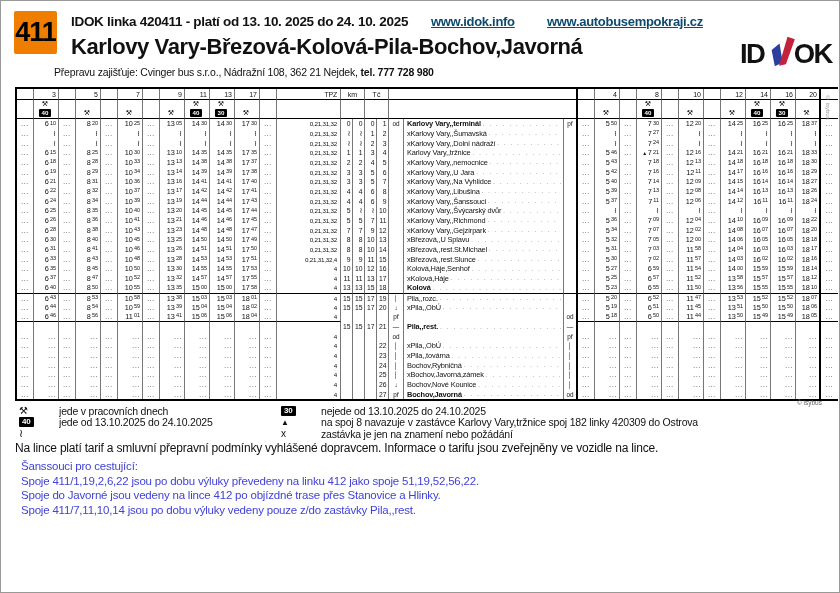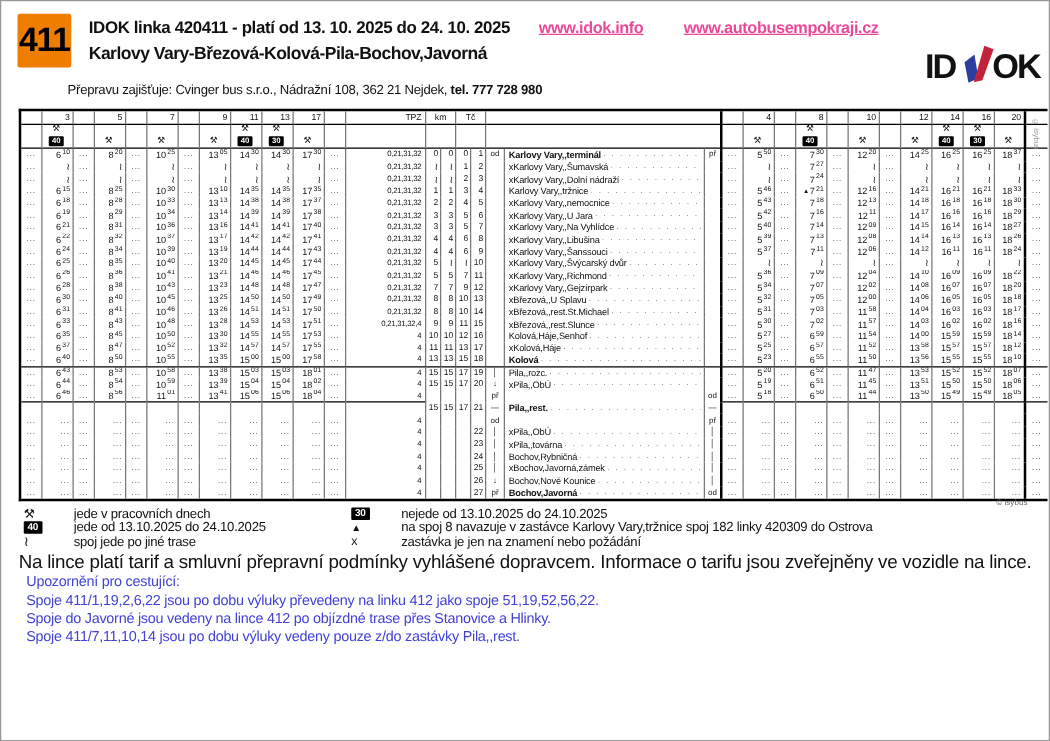--- a/index.html
+++ b/index.html
@@ -3,23 +3,23 @@
 <meta charset="utf-8">
 <style>
   html,body{margin:0;padding:0;background:#e8e8e8;}
   .page{position:relative;width:840px;height:593px;background:#fff;border:1px solid #999;
         box-sizing:border-box;font-family:"Liberation Sans",sans-serif;color:#111;overflow:hidden;}
   
   .badge411{position:absolute;left:13px;top:10px;width:43px;height:43px;background:#ef7d00;
             color:#000000;font-weight:bold;font-size:27px;text-align:center;line-height:43px;
             border-radius:2px;letter-spacing:-1px;}
   .titleline{position:absolute;left:70px;top:13px;font-size:13.5px;font-weight:bold;letter-spacing:-0.3px;}
-  .weblink{position:absolute;top:13px;font-size:13px;font-weight:bold;color:#ec4899;text-decoration:underline;letter-spacing:-0.3px;}
+  .weblink{position:absolute;top:13px;font-size:13px;font-weight:bold;color:#0c4a6e;text-decoration:underline;letter-spacing:-0.3px;}
   .link1{left:430px;} .link2{left:546px;}
-  .routetitle{position:absolute;left:70px;top:33px;font-size:14px;font-weight:bold;letter-spacing:-0.4px;}
+  .routetitle{position:absolute;left:70px;top:33px;font-size:22px;font-weight:bold;letter-spacing:-0.4px;}
   .operator{position:absolute;left:13px;top:65px;font-size:10.5px;letter-spacing:-0.2px;padding-left:40px;}
   .vyluka{position:absolute;left:588px;top:59px;background:#ef7d00;color:#fff;font-size:11px;
           font-weight:bold;padding:2px 8px;letter-spacing:-0.2px;}
   .logo{position:absolute;left:740px;top:22px;width:94px;height:58px;}
   
   .tt{position:absolute;left:14px;top:86px;width:823px;box-sizing:border-box;
       border-left:2px solid #000;border-top:2px solid #000;border-bottom:2px solid #000;background:#fff;}
   .hrow,.hsym,.row{display:flex;align-items:stretch;}
   .hrow{height:11px;} .hsym{height:19px;} .row{height:9.66px;}
   .c{box-sizing:border-box;flex:0 0 auto;display:flex;align-items:center;justify-content:center;
@@ -50,21 +50,21 @@
   .vcredit{position:absolute;left:824px;top:94px;writing-mode:vertical-rl;font-size:6px;color:#999;}
   .bcredit{position:absolute;left:735px;top:398px;width:86px;text-align:right;font-size:6.5px;color:#666;}
   
   .legend{position:absolute;left:14px;top:404px;width:812px;display:flex;font-size:10.5px;letter-spacing:-0.2px;}
   .lcol1{width:262px;} .lcol2{flex:1;}
   .lrow{display:flex;height:11.5px;align-items:center;}
   .licon{width:40px;display:flex;justify-content:flex-start;padding-left:4px;align-items:center;}
   .ltext{flex:1;white-space:nowrap;overflow:hidden;}
   .lbdg{background:#000;color:#fff;font-size:8px;font-weight:bold;padding:0 3px;line-height:10px;border-radius:1px;}
   .lham{font-size:10px;} .lwv{font-size:11px;} .ltri{font-size:8px;} .lx{font-size:10px;}
-  .tariff{position:absolute;left:14px;top:440px;font-size:15px;letter-spacing:-0.2px;}
+  .tariff{position:absolute;left:14px;top:440px;font-size:12px;letter-spacing:-0.2px;}
   .notice{position:absolute;left:20px;top:458px;font-size:11.5px;color:#4242d6;letter-spacing:-0.2px;line-height:14.6px;}
 </style>
 </head>
 <body>
 
 <div class="page">
   <div class="badge411">411</div>
   <div class="titleline">IDOK linka 420411 - platí od 13. 10. 2025 do 24. 10. 2025</div>
   <a class="weblink link1" href="#">www.idok.info</a>
   <a class="weblink link2" href="#">www.autobusempokraji.cz</a>
@@ -2088,21 +2088,20 @@
         <div class="lrow">
           <div class="licon">
             <span class="lbdg">40</span>
           </div>
           <div class="ltext">jede od 13.10.2025 do 24.10.2025</div>
         </div>
         <div class="lrow">
           <div class="licon">
             <span class="lwv">≀</span>
           </div>
-          <div class="ltext">spoj jede po jiné trase</div>
         </div>
       </div>
     <div class="lcol2" id="legend-right">
         <div class="lrow">
           <div class="licon">
             <span class="lbdg">30</span>
           </div>
           <div class="ltext">nejede od 13.10.2025 do 24.10.2025</div>
         </div>
         <div class="lrow">
@@ -2114,20 +2113,20 @@
         <div class="lrow">
           <div class="licon">
             <span class="lx">x</span>
           </div>
           <div class="ltext">zastávka je jen na znamení nebo požádání</div>
         </div>
       </div>
   </div>
   <div class="tariff">Na lince platí tarif a smluvní přepravní podmínky vyhlášené dopravcem. Informace o tarifu jsou zveřejněny ve vozidle na lince.</div>
   <div class="notice">
-    <div>Upozornění pro cestující:</div>
+    <div>Šanssouci pro cestující:</div>
     <div id="notice-lines">
         <div class="">Spoje 411/1,19,2,6,22 jsou po dobu výluky převedeny na linku 412 jako spoje 51,19,52,56,22.</div>
         <div class="">Spoje do Javorné jsou vedeny na lince 412 po objízdné trase přes Stanovice a Hlinky.</div>
         <div class="">Spoje 411/7,11,10,14 jsou po dobu výluky vedeny pouze z/do zastávky Pila,,rest.</div>
       </div>
   </div>
 </div>
 
 </body></html>

